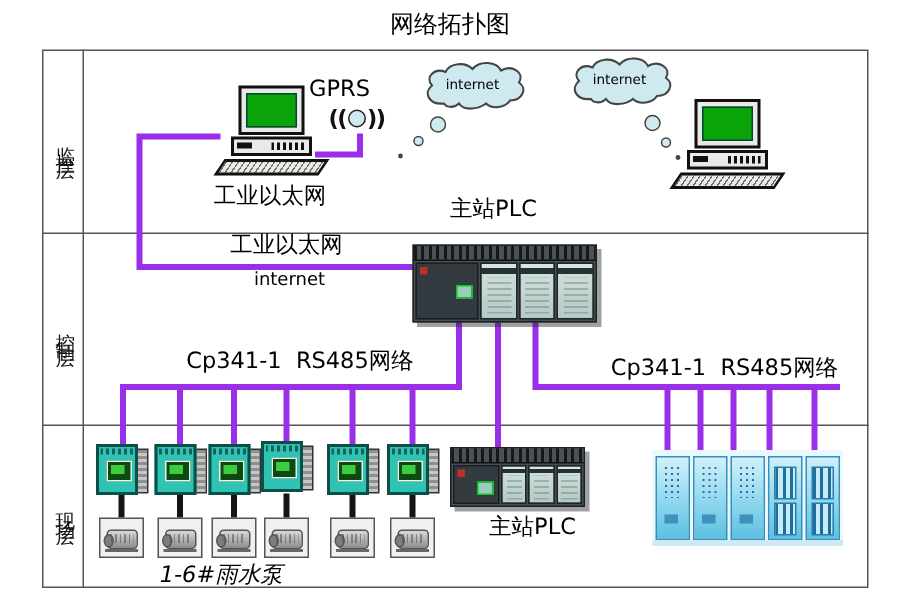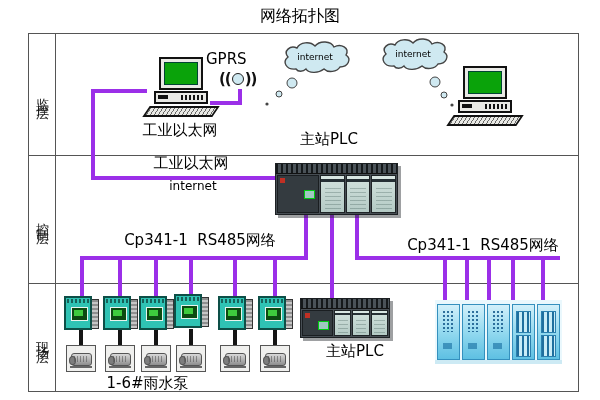--- a/index.html
+++ b/index.html
@@ -244,21 +244,21 @@
     </div>
   <div class="motor" style="left:220px;top:345px;">
       <div class="motor-body"></div>
       <div class="motor-base"></div>
     </div>
   <div class="motor" style="left:260px;top:345px;">
       <div class="motor-body"></div>
       <div class="motor-base"></div>
     </div>
 
-  <div class="lbl f13" style="left:90px;top:376px;width:115px;">1-6#雨水泵</div>
+  <div class="lbl f13" style="left:90px;top:376px;width:115px;font-style:italic;">1-6#雨水泵</div>
 
   <div class="plc" style="left:300px;top:298px;width:90px;height:40px;">
     <div class="plc-vents"></div>
     <div class="plc-row">
       <div class="plc-cpu"></div>
       <div class="plc-mod"></div>
       <div class="plc-mod"></div>
       <div class="plc-mod"></div>
     </div>
   </div>

